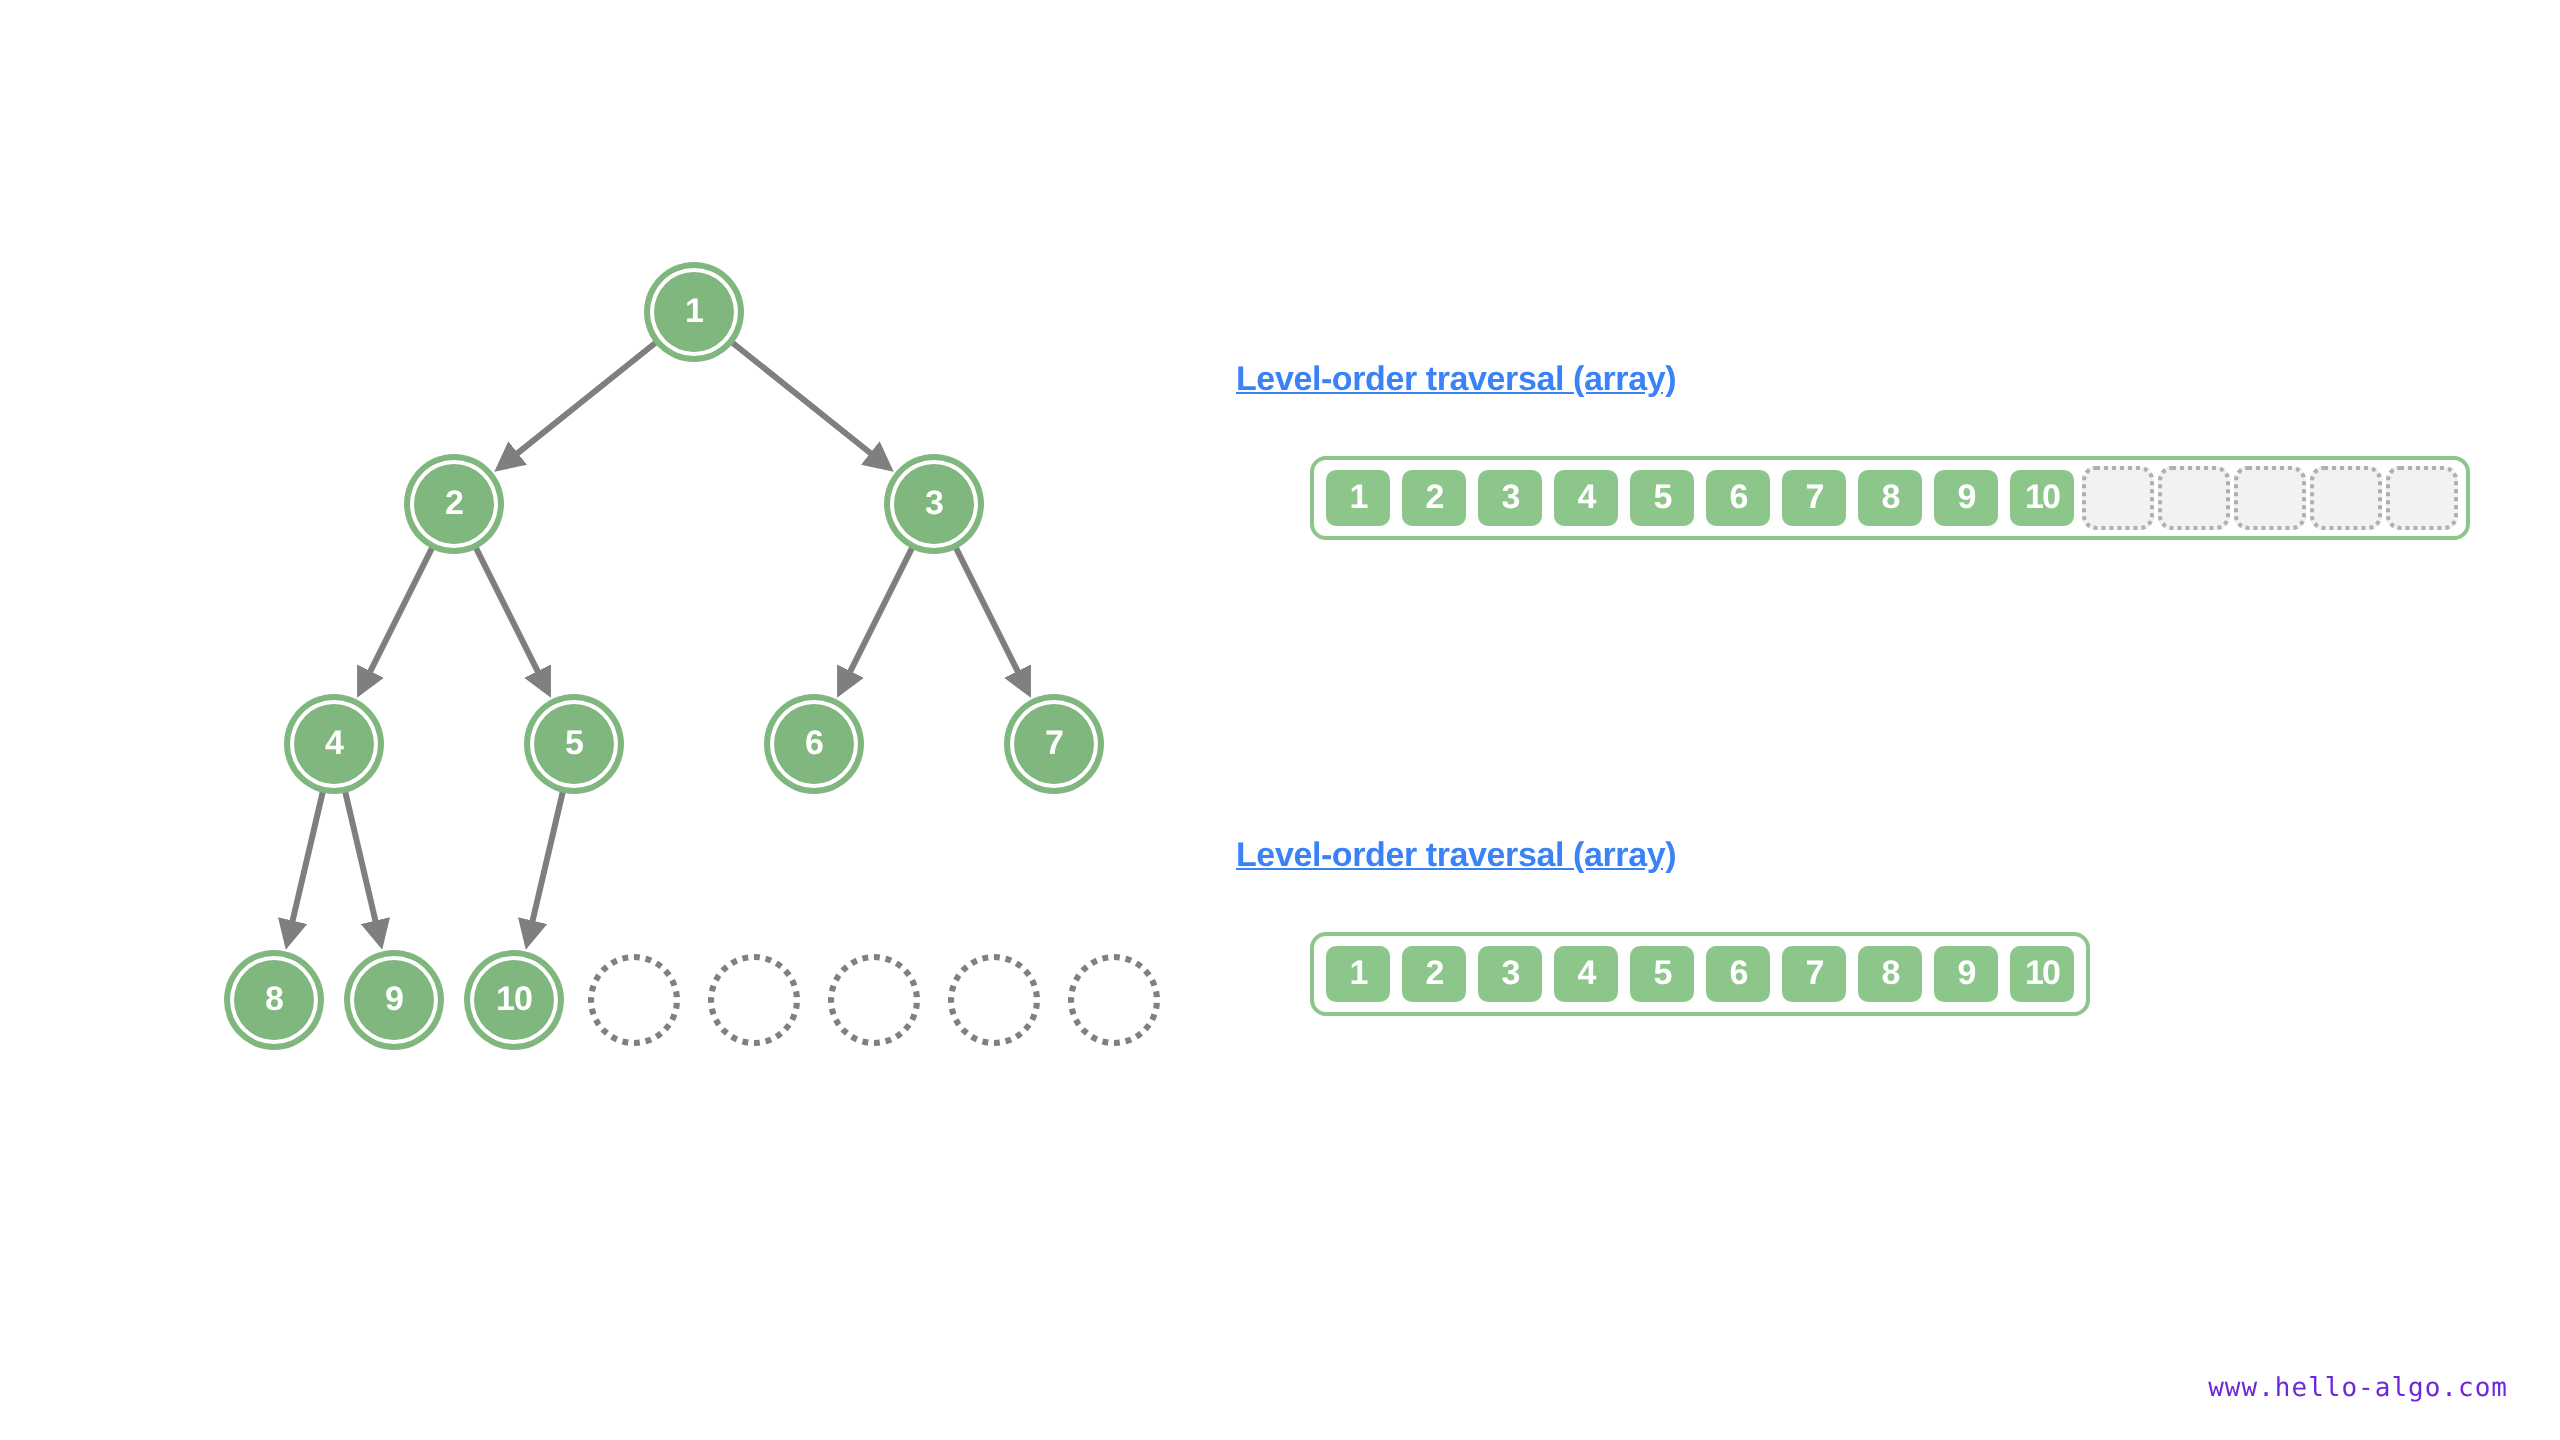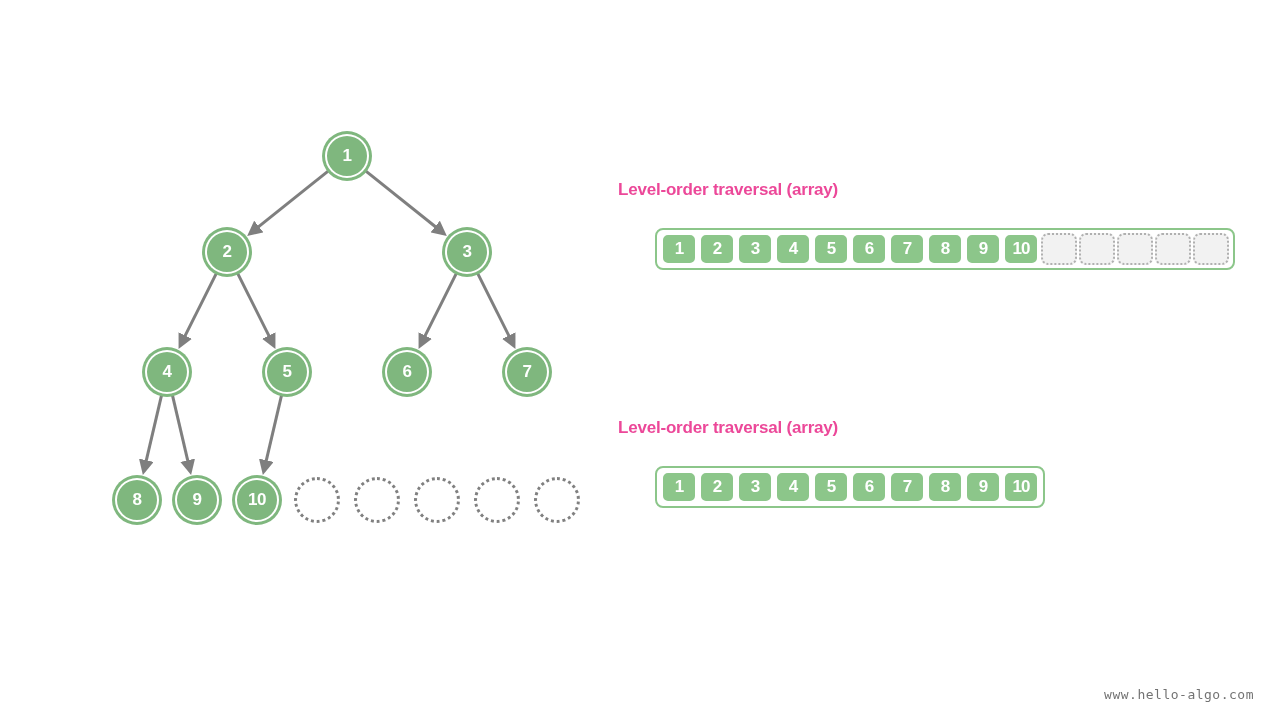--- a/index.html
+++ b/index.html
@@ -61,25 +61,26 @@
   
   #right-panel {
     position: absolute;
     left: 610px;
     top: 0;
     width: 670px;
     height: 720px;
   }
   .section-label {
     position: absolute;
-    color: #ec4899;
+    color: #3b82f6;
     font-size: 17px;
     font-weight: 700;
     white-space: nowrap;
     letter-spacing: -0.2px;
+    text-decoration: underline;
   }
   .array-wrap {
     position: absolute;
     border: 2px solid #8cc68a;
     border-radius: 8px;
     padding: 3px;
     display: flex;
     box-sizing: border-box;
     background: #ffffff;
   }
@@ -105,21 +106,21 @@
     background: #f2f2f2;
     color: transparent;
     border: 2px dotted #b0b0b0;
   }
 
   
   #watermark {
     position: absolute;
     right: 26px;
     bottom: 18px;
-    color: #737373;
+    color: #6d28d9;
     font-size: 13px;
     font-family: "DejaVu Sans Mono", monospace;
     letter-spacing: 0.5px;
   }
 </style>
 </head>
 <body>
 
 <div id="tree-panel">
   <svg id="tree-svg" width="610" height="720">

